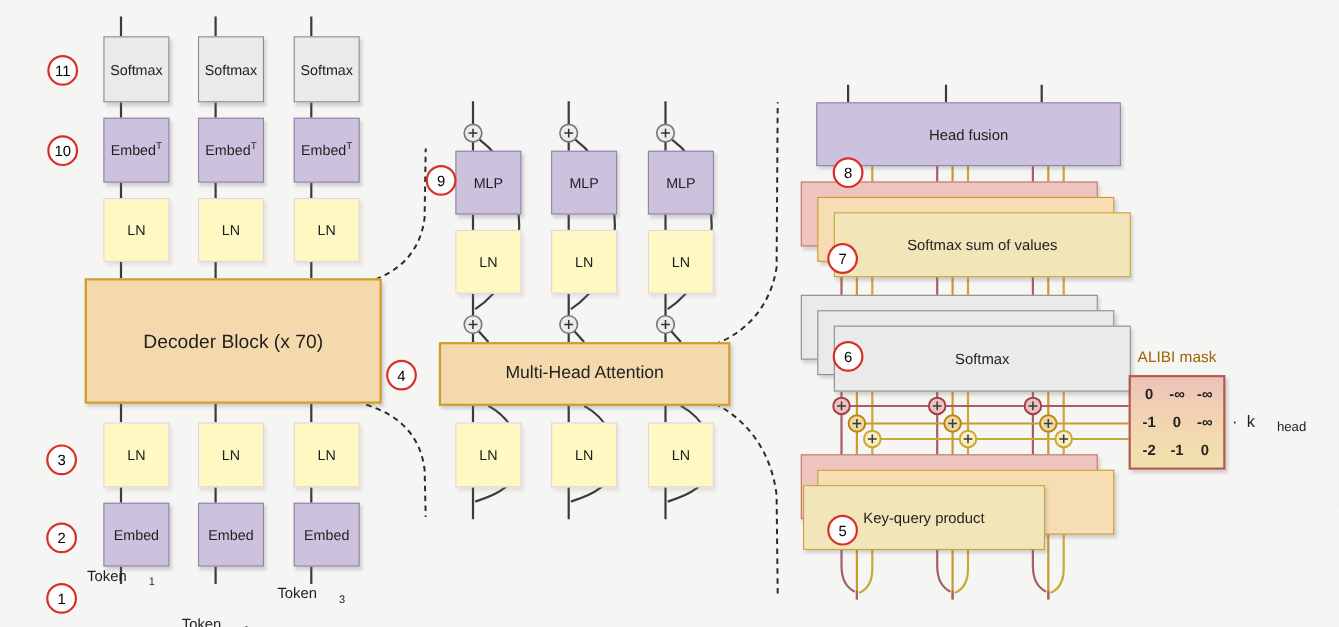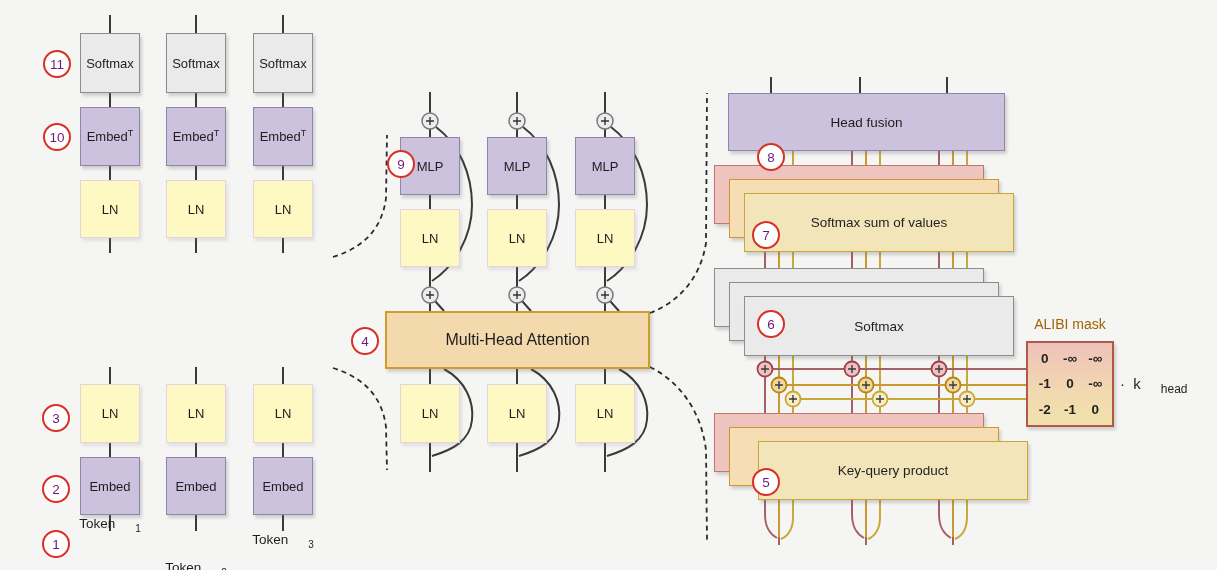--- a/index.html
+++ b/index.html
@@ -1,35 +1,35 @@
 <!DOCTYPE html>
 <html><head>
 <meta charset="utf-8">
 <style>
   html,body{margin:0;padding:0;}
   body{font-family:"Liberation Sans", sans-serif; background:#e9e9e9;}
   #canvas{position:relative; width:1217px; height:570px; background:#f5f5f3; overflow:hidden;}
   #wires{position:absolute; left:0; top:0; z-index:0;}
   .bx{position:absolute; box-sizing:border-box; display:flex; align-items:center; justify-content:center;
-      font-size:13px; color:#1e1e1e; z-index:1; box-shadow:2px 3px 3px rgba(110,110,110,0.28); text-align:center;}
+      font-size:13px; color:#1e1e1e; z-index:1; box-shadow:2px 3px 3px rgba(110,110,110,0.28); text-align:center;margin-left:14px;}
   .gray  {background:#eaeaea; border:1.6px solid #8c8c8c;}
   .purple{background:#cdc2dd; border:1.6px solid #9184ab;}
   .pink  {background:#fef9c3; border:1.6px solid #e5d3de; box-shadow:2px 3px 3px rgba(140,140,140,0.18);}
   .tan   {background:#f4d9ad; border:2px solid #cf9d2e;}
   .lpink {background:#edc5be; border:1.6px solid #c4766e;}
   .lpeach{background:#f6ddb4; border:1.6px solid #cd9832;}
   .lyellow{background:#f2e5ba; border:1.6px solid #c7a63b;}
   .big{font-size:17.5px;}
   .mid{font-size:16px;}
   .stack-label{font-size:13.5px;}
   sup{font-size:9px; vertical-align:super; line-height:0;}
   sub{font-size:10px; vertical-align:sub; line-height:0;padding-left:20px;}
   .tok{position:absolute; width:70px; text-align:center; font-size:13.5px; color:#1e1e1e; z-index:1;}
   .num{position:absolute; width:28px; height:28px; border-radius:50%; border:2px solid #d93025;
-       background:#ffffff; color:#701a75; display:flex; align-items:center; justify-content:center;
+       background:#ffffff; color:#000000; display:flex; align-items:center; justify-content:center;
        font-size:13.5px; z-index:3; box-sizing:border-box;}
   .alibi-title{position:absolute; left:1018[removed]; top:316px; width:104px; text-align:center; font-size:14px; color:#a16207; z-index:1;}
   .alibi{position:absolute; left:1026px; top:341px; width:88px; height:86px; z-index:1; box-sizing:border-box;
          background:linear-gradient(180deg,#eec1b9 0%,#f2d9b0 60%,#f0e2ab 100%); border:2px solid #b35747;
          display:grid; grid-template-columns:1fr 1fr 1fr; grid-template-rows:1fr 1fr 1fr;
          align-items:center; justify-items:center; font-size:13.5px; font-weight:700; color:#222;
          padding:3px 4px; box-shadow:2px 3px 3px rgba(110,110,110,0.28);}
   .khead{position:absolute; left:1120px; top:375px; font-size:15px; color:#1e1e1e; z-index:1;}
   .khead sub{font-size:12px;}
 </style>
@@ -160,20 +160,23 @@
   <div class="bx pink" style="left:80px;top:180px;width:60px;height:58px">
       <span>LN</span>
     </div>
   <div class="bx pink" style="left:166px;top:180px;width:60px;height:58px">
       <span>LN</span>
     </div>
   <div class="bx pink" style="left:253px;top:180px;width:60px;height:58px">
       <span>LN</span>
     </div>
 
+  <div class="bx tan big" style="left:63px;top:253px;width:270px;height:114px">
+      <span>Decoder Block (x 70)</span>
+    </div>
 
   <div class="bx pink" style="left:80px;top:384px;width:60px;height:59px">
       <span>LN</span>
     </div>
   <div class="bx pink" style="left:166px;top:384px;width:60px;height:59px">
       <span>LN</span>
     </div>
   <div class="bx pink" style="left:253px;top:384px;width:60px;height:59px">
       <span>LN</span>
     </div>
@@ -237,21 +240,21 @@
     </div>
 
   <div class="bx gray" style="left:714px;top:268px;width:270px;height:59px"></div>
   <div class="bx gray" style="left:729px;top:282px;width:270px;height:59px"></div>
   <div class="bx gray stack-label" style="left:744px;top:296px;width:270px;height:60px">
       <span>Softmax</span>
     </div>
 
   <div class="bx lpink" style="left:714px;top:413px;width:270px;height:59px"></div>
   <div class="bx lpeach" style="left:729px;top:427px;width:270px;height:59px"></div>
-  <div class="bx lyellow stack-label" style="left:758px;top:441px;width:270px;height:59px">
+  <div class="bx lyellow stack-label" style="left:716px;top:441px;width:220px;height:59px">
       <span>Key-query product</span>
     </div>
 
   <div class="alibi-title" style="left:1018px;">ALIBI mask</div>
   <div class="alibi">
     <span>0</span>
     <span>-∞</span>
     <span>-∞</span>
     <span>-1</span>
     <span>0</span>

